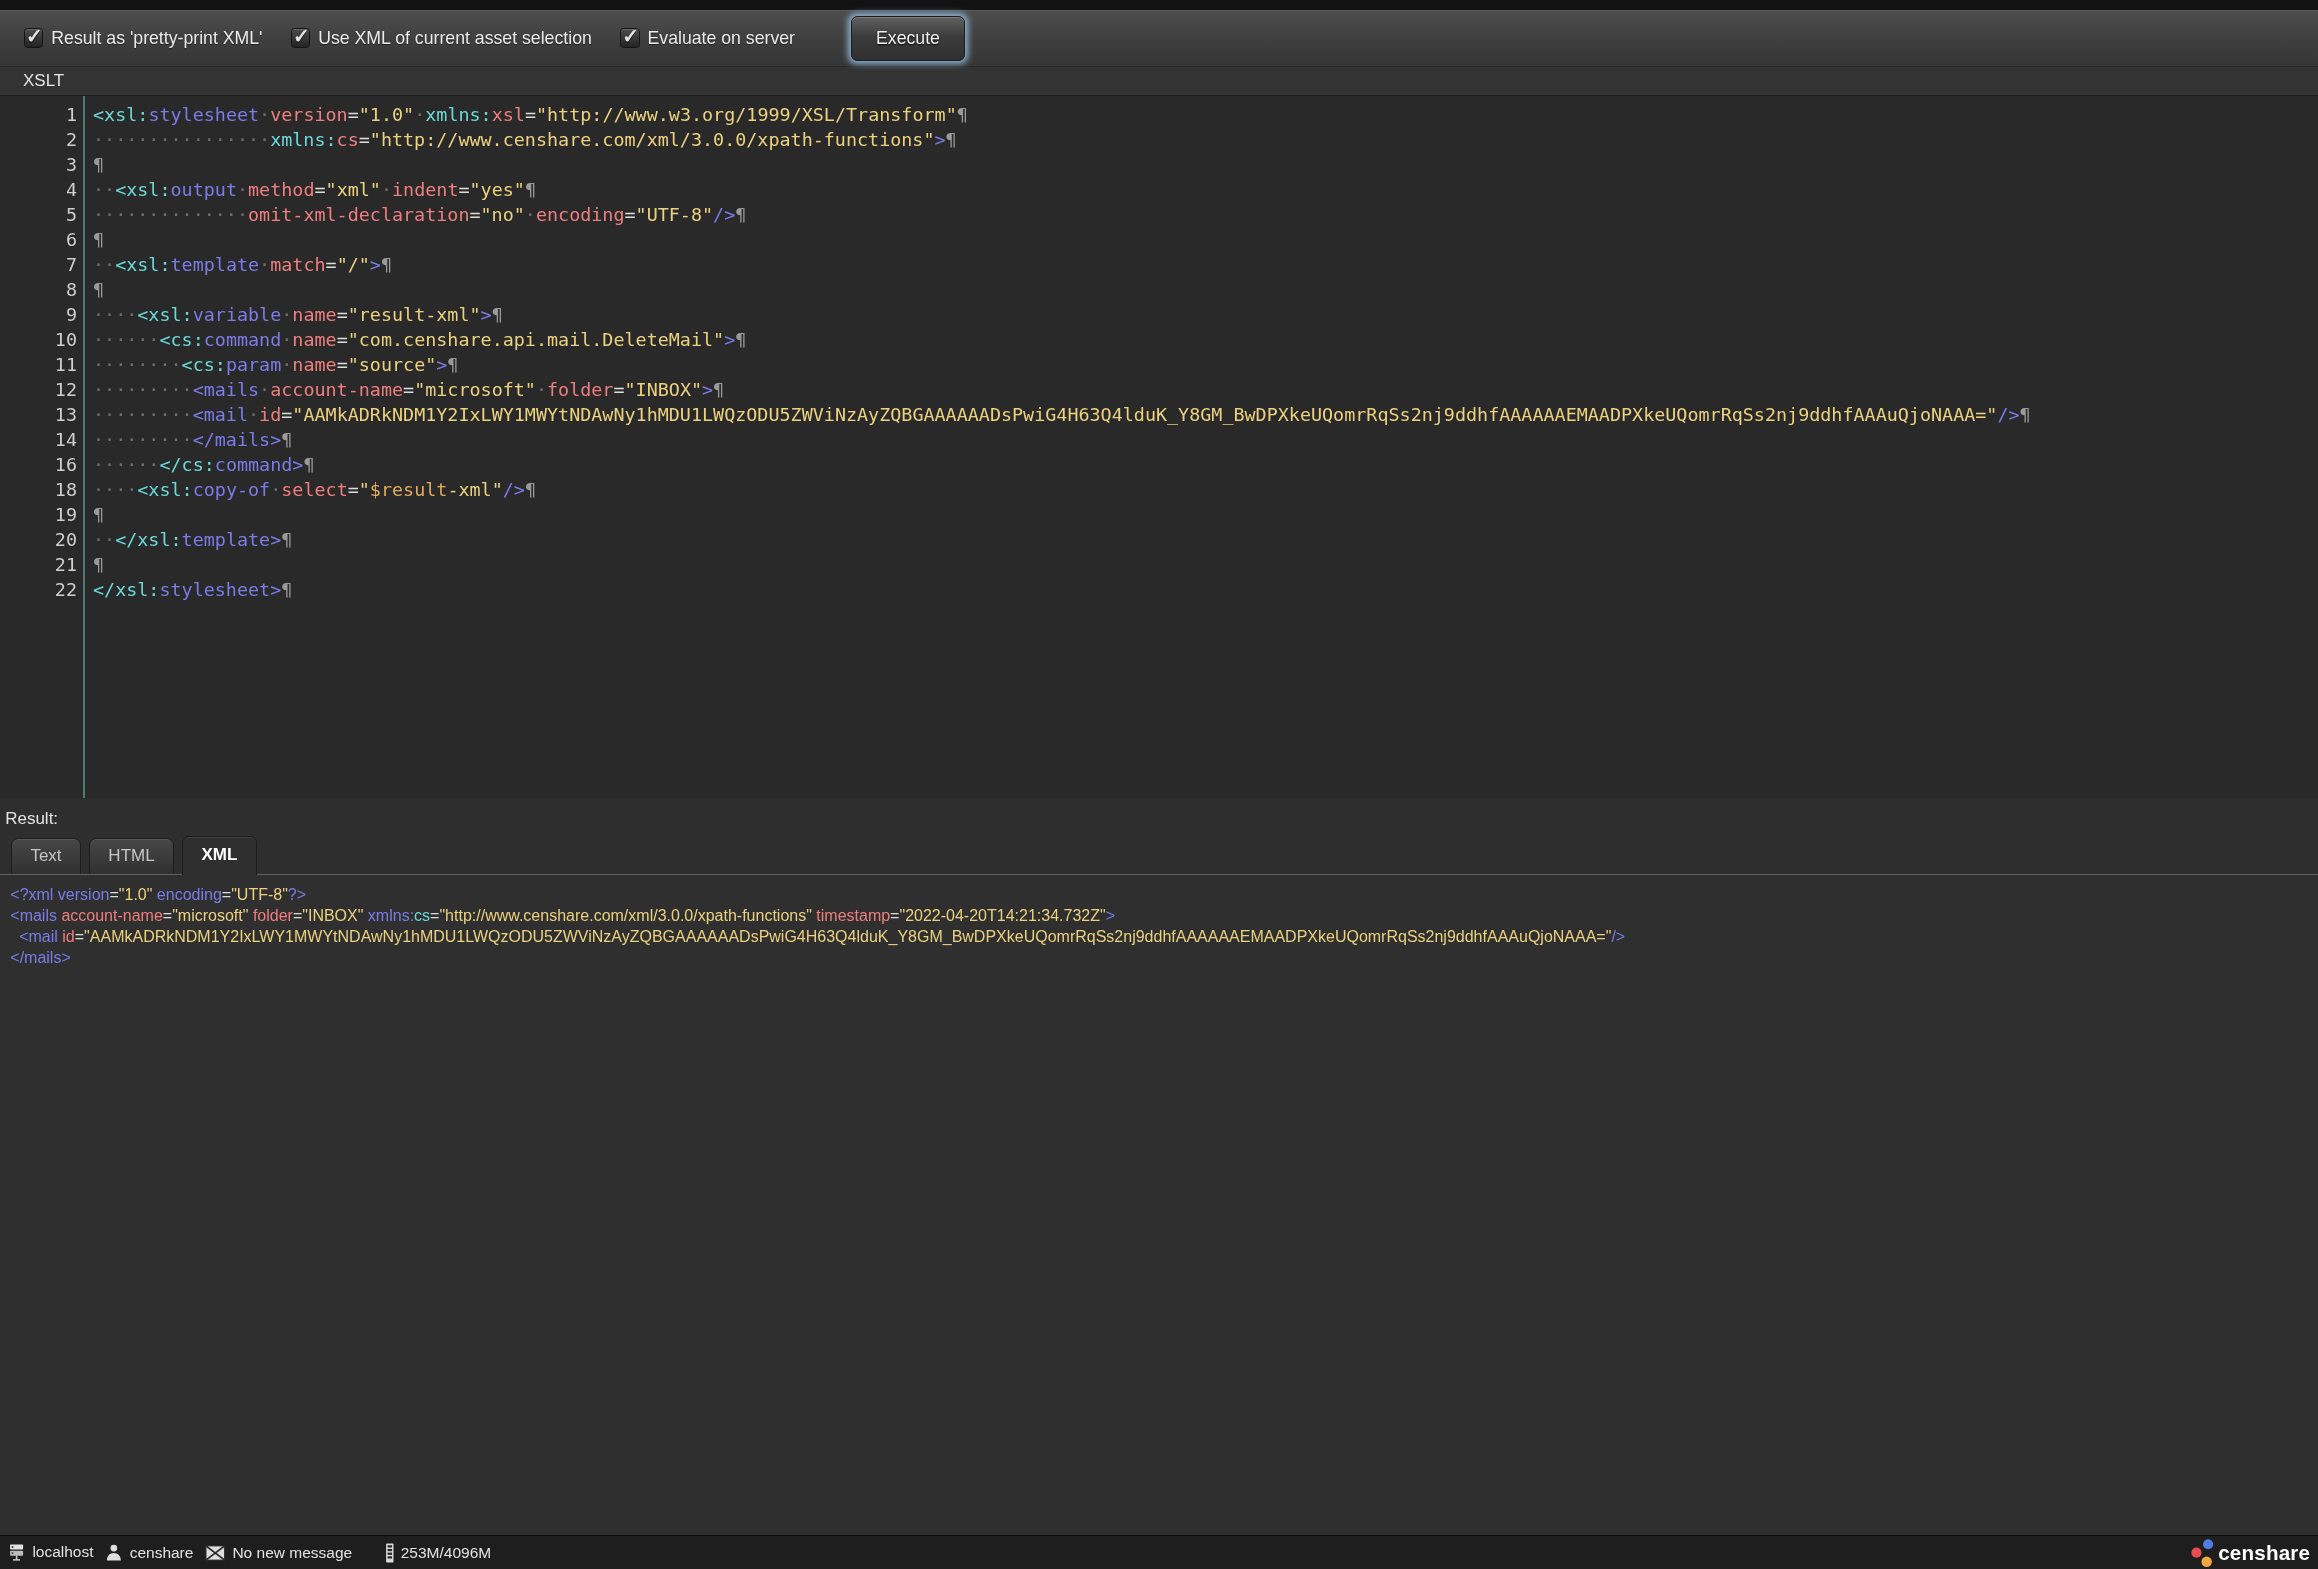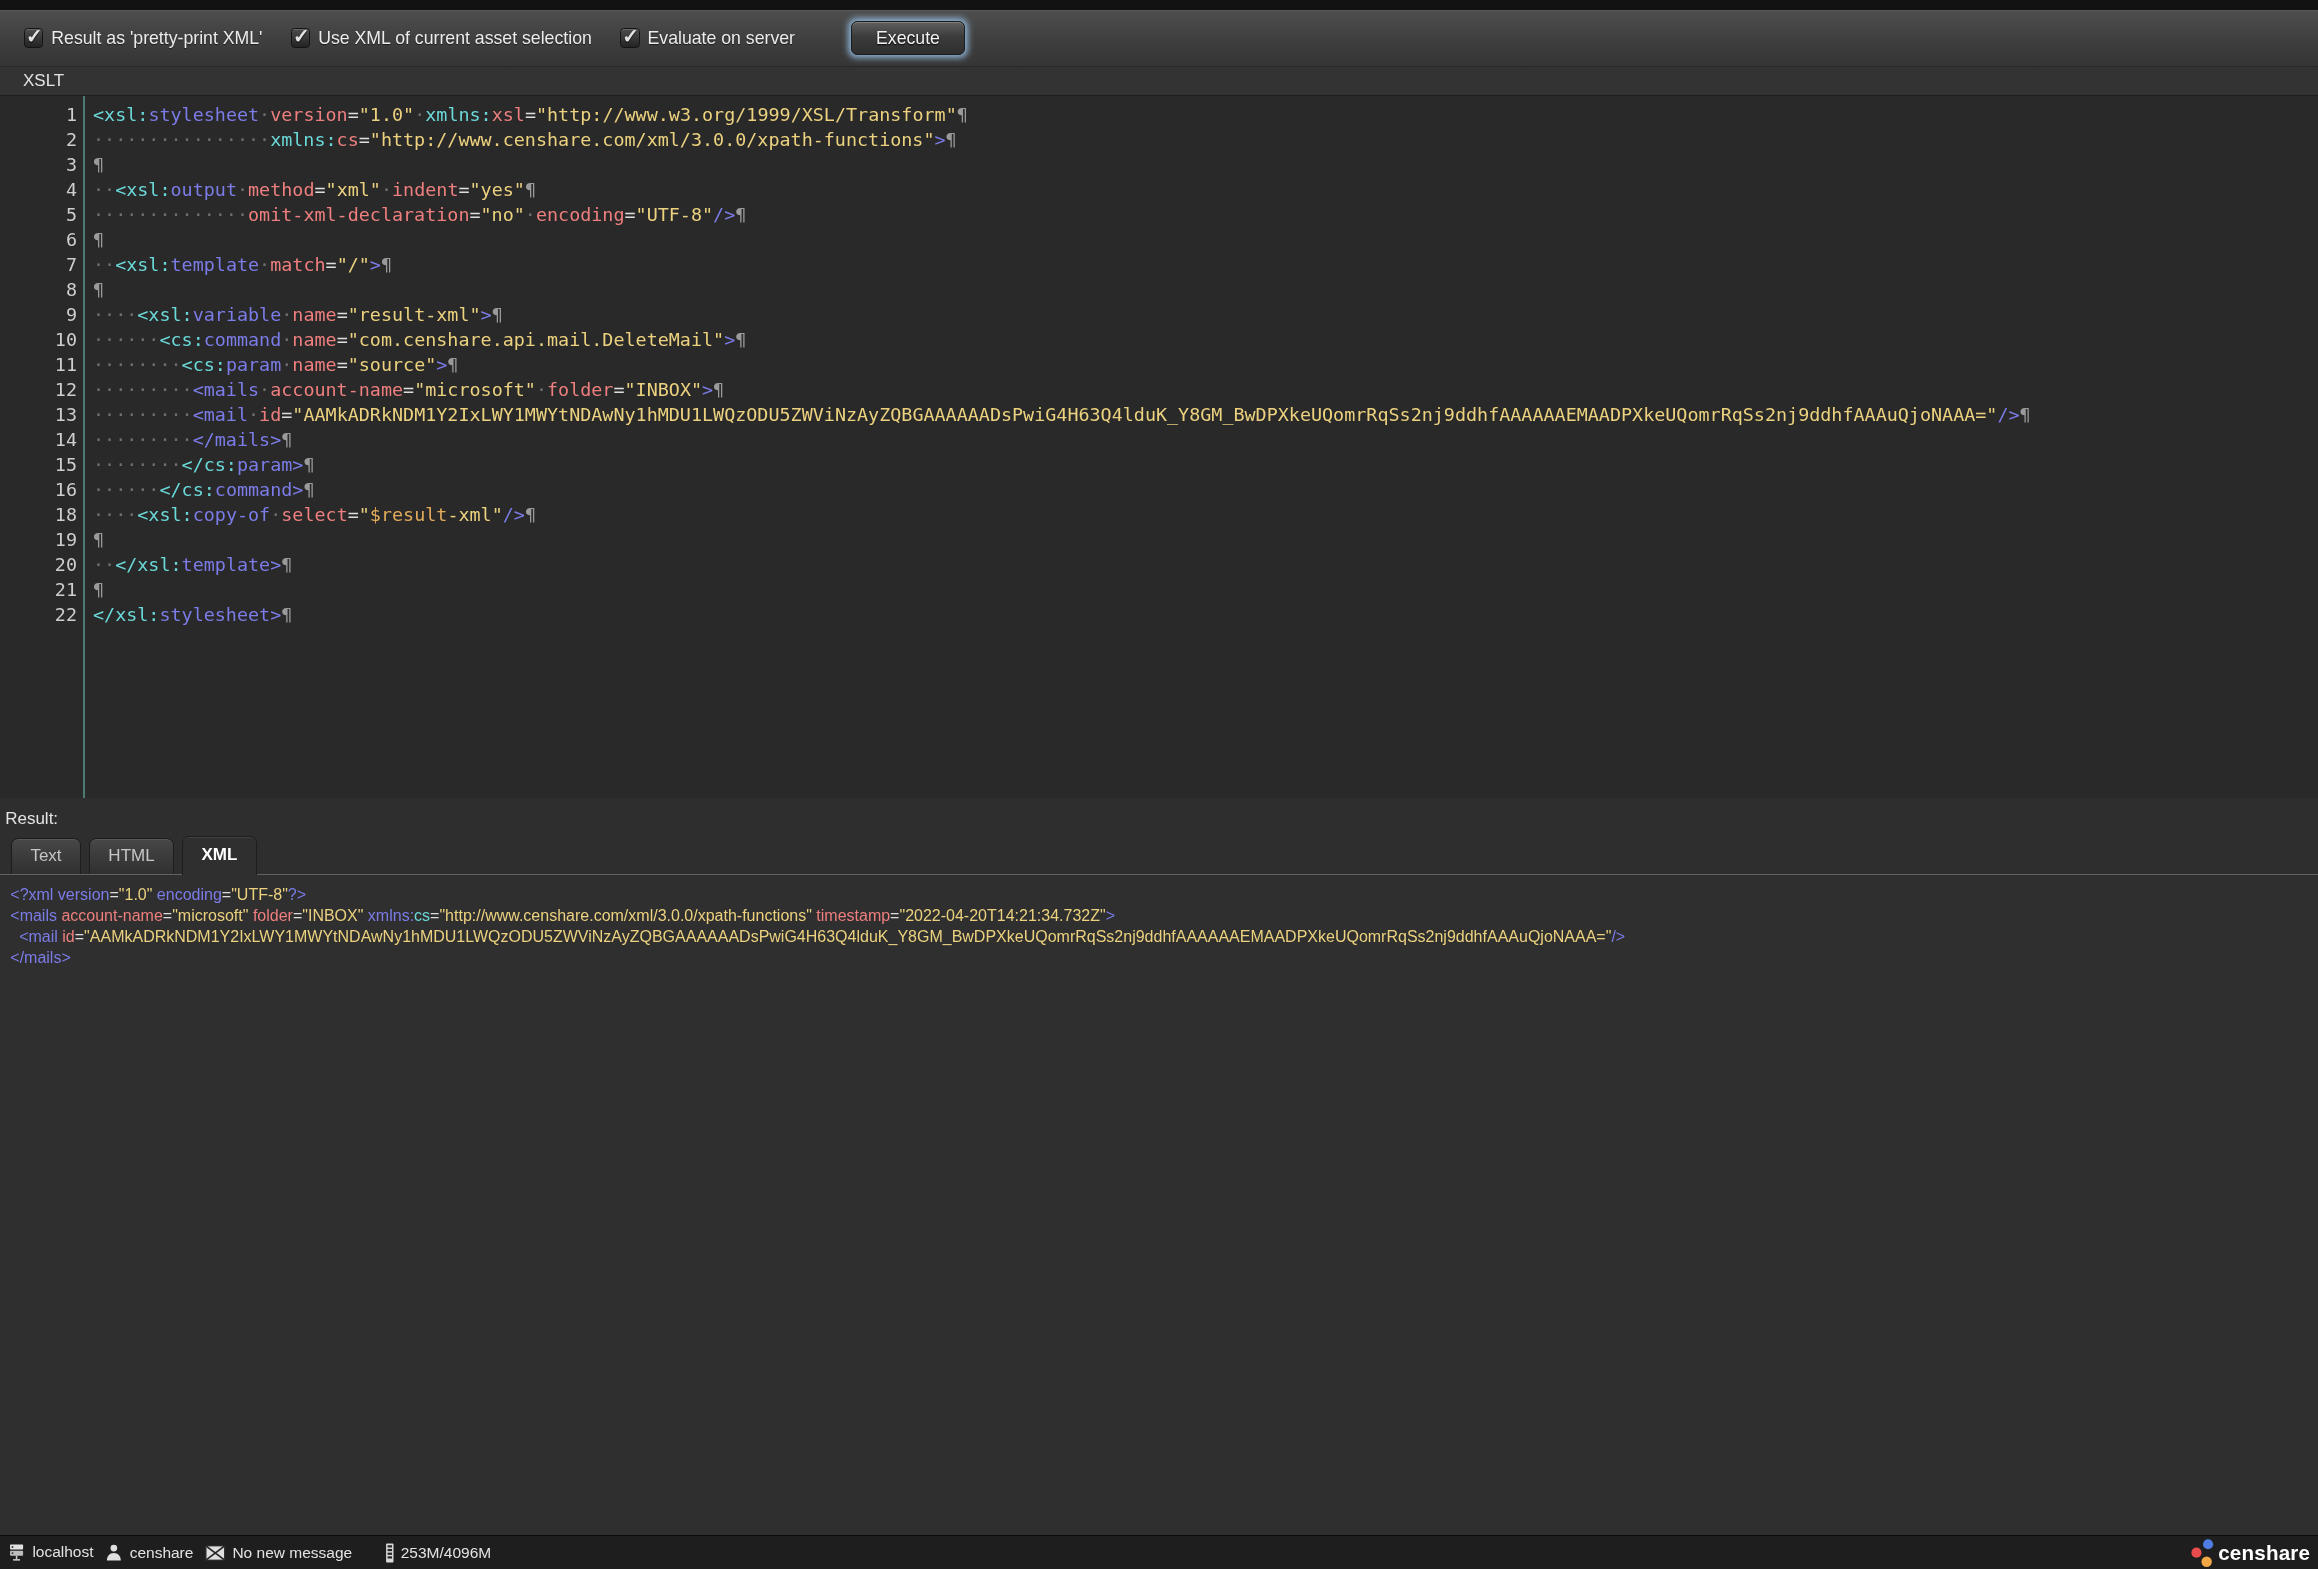--- a/index.html
+++ b/index.html
@@ -18,21 +18,21 @@
   .cb-item{display:flex;align-items:center;margin-right:28px;}
   .cb-box{
     width:17.7px;height:17.7px;border-radius:3.7px;position:relative;flex:none;
     background:linear-gradient(180deg,#4c4c4c,#232323);
     border:0.7px solid #141414;box-shadow:inset 0 0.7px 0.7px rgba(255,255,255,.22);
     margin-right:8px;
   }
   .cb-check{position:absolute;left:1.5px;top:-5.2px;color:#e3e3e3;font-size:20px;font-weight:bold;text-shadow:0 0.7px 0.7px #000;}
   .cb-label{color:#ececec;font-size:17.7px;text-shadow:0 0.7px 0.7px rgba(0,0,0,.55);white-space:nowrap;}
   .execute-btn{
-    margin-left:28px;width:114px;height:34px;border-radius:6.6px;cursor:pointer;
+    margin-left:28px;width:114px;height:45px;border-radius:6.6px;cursor:pointer;
     background:linear-gradient(180deg,#606060,#3c3c3c 45%,#2f2f2f);
     border:1.5px solid #1b1b1b;color:#f2f2f2;font-size:17.7px;font-family:inherit;
     box-shadow:0 0 5.9px 2.2px rgba(150,190,228,.9), inset 0 0.7px 0 rgba(255,255,255,.28);
     text-shadow:0 0.7px 1.5px #000;
   }
   
   .editor-label-row{height:28px;line-height:28px;background:#333333;color:#e4e4e4;font-size:17px;padding-left:23px;}
   .editor{
     position:relative;height:703px;background:#292929;border-top:0.7px solid #1e1e1e;
     font-family:"DejaVu Sans Mono",monospace;font-size:18.4px;line-height:25px;
@@ -122,21 +122,20 @@
       <div class="eline"><span class="ln">5</span><span class="code"><span class="tok-ws">··············</span><span class="tok-attr">omit-xml-declaration</span><span class="tok-eq">=</span><span class="tok-str">"no"</span><span class="tok-ws">·</span><span class="tok-attr">encoding</span><span class="tok-eq">=</span><span class="tok-str">"UTF-8"</span><span class="tok-tag">/&gt;</span><span class="tok-pil">¶</span></span></div>
       <div class="eline"><span class="ln">6</span><span class="code"><span class="tok-pil">¶</span></span></div>
       <div class="eline"><span class="ln">7</span><span class="code"><span class="tok-ws">··</span><span class="tok-ns">&lt;xsl:</span><span class="tok-tag">template</span><span class="tok-ws">·</span><span class="tok-attr">match</span><span class="tok-eq">=</span><span class="tok-str">"/"</span><span class="tok-tag">&gt;</span><span class="tok-pil">¶</span></span></div>
       <div class="eline"><span class="ln">8</span><span class="code"><span class="tok-pil">¶</span></span></div>
       <div class="eline"><span class="ln">9</span><span class="code"><span class="tok-ws">····</span><span class="tok-ns">&lt;xsl:</span><span class="tok-tag">variable</span><span class="tok-ws">·</span><span class="tok-attr">name</span><span class="tok-eq">=</span><span class="tok-str">"result-xml"</span><span class="tok-tag">&gt;</span><span class="tok-pil">¶</span></span></div>
       <div class="eline"><span class="ln">10</span><span class="code"><span class="tok-ws">······</span><span class="tok-ns">&lt;cs:</span><span class="tok-tag">command</span><span class="tok-ws">·</span><span class="tok-attr">name</span><span class="tok-eq">=</span><span class="tok-str">"com.censhare.api.mail.DeleteMail"</span><span class="tok-tag">&gt;</span><span class="tok-pil">¶</span></span></div>
       <div class="eline"><span class="ln">11</span><span class="code"><span class="tok-ws">········</span><span class="tok-ns">&lt;cs:</span><span class="tok-tag">param</span><span class="tok-ws">·</span><span class="tok-attr">name</span><span class="tok-eq">=</span><span class="tok-str">"source"</span><span class="tok-tag">&gt;</span><span class="tok-pil">¶</span></span></div>
       <div class="eline"><span class="ln">12</span><span class="code"><span class="tok-ws">·········</span><span class="tok-tag">&lt;mails</span><span class="tok-ws">·</span><span class="tok-attr">account-name</span><span class="tok-eq">=</span><span class="tok-str">"microsoft"</span><span class="tok-ws">·</span><span class="tok-attr">folder</span><span class="tok-eq">=</span><span class="tok-str">"INBOX"</span><span class="tok-tag">&gt;</span><span class="tok-pil">¶</span></span></div>
       <div class="eline"><span class="ln">13</span><span class="code"><span class="tok-ws">·········</span><span class="tok-tag">&lt;mail</span><span class="tok-ws">·</span><span class="tok-attr">id</span><span class="tok-eq">=</span><span class="tok-str">"AAMkADRkNDM1Y2IxLWY1MWYtNDAwNy1hMDU1LWQzODU5ZWViNzAyZQBGAAAAAADsPwiG4H63Q4lduK_Y8GM_BwDPXkeUQomrRqSs2nj9ddhfAAAAAAEMAADPXkeUQomrRqSs2nj9ddhfAAAuQjoNAAA="</span><span class="tok-tag">/&gt;</span><span class="tok-pil">¶</span></span></div>
       <div class="eline"><span class="ln">14</span><span class="code"><span class="tok-ws">·········</span><span class="tok-tag">&lt;/mails&gt;</span><span class="tok-pil">¶</span></span></div>
-      <div class="eline"><span class="ln">15</span><span class="code"><span class="tok-ws">········</span><span class="tok-ns">&lt;/cs:</span><span class="tok-tag">param&gt;</span><span class="tok-pil">¶</span></span></div>
       <div class="eline"><span class="ln">16</span><span class="code"><span class="tok-ws">······</span><span class="tok-ns">&lt;/cs:</span><span class="tok-tag">command&gt;</span><span class="tok-pil">¶</span></span></div>
       <div class="eline"><span class="ln">18</span><span class="code"><span class="tok-ws">····</span><span class="tok-ns">&lt;xsl:</span><span class="tok-tag">copy-of</span><span class="tok-ws">·</span><span class="tok-attr">select</span><span class="tok-eq">=</span><span class="tok-str">"</span><span class="tok-var">$result</span><span class="tok-str">-xml"</span><span class="tok-tag">/&gt;</span><span class="tok-pil">¶</span></span></div>
       <div class="eline"><span class="ln">19</span><span class="code"><span class="tok-pil">¶</span></span></div>
       <div class="eline"><span class="ln">20</span><span class="code"><span class="tok-ws">··</span><span class="tok-ns">&lt;/xsl:</span><span class="tok-tag">template&gt;</span><span class="tok-pil">¶</span></span></div>
       <div class="eline"><span class="ln">21</span><span class="code"><span class="tok-pil">¶</span></span></div>
       <div class="eline"><span class="ln">22</span><span class="code"><span class="tok-ns">&lt;/xsl:</span><span class="tok-tag">stylesheet&gt;</span><span class="tok-pil">¶</span></span></div>
     </div>
 
   <div class="result-header">
     <div class="result-label">Result:</div>

